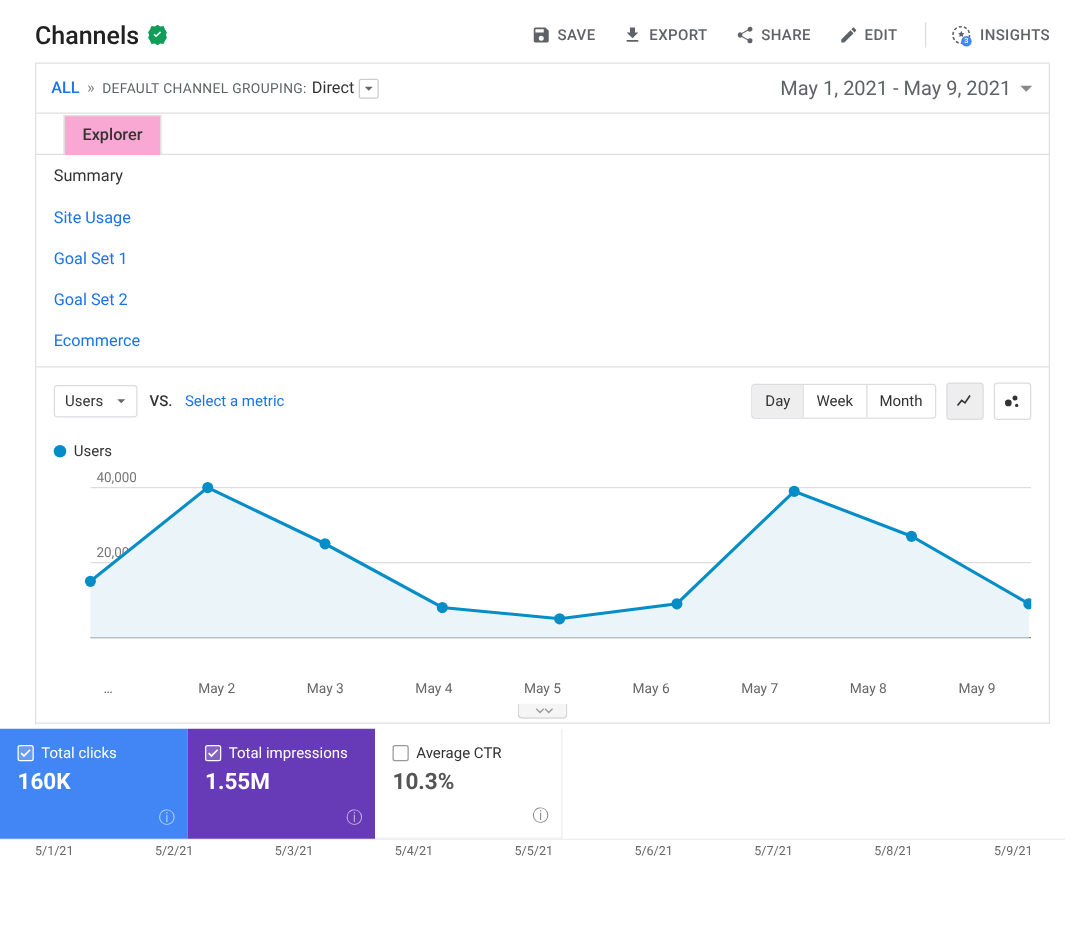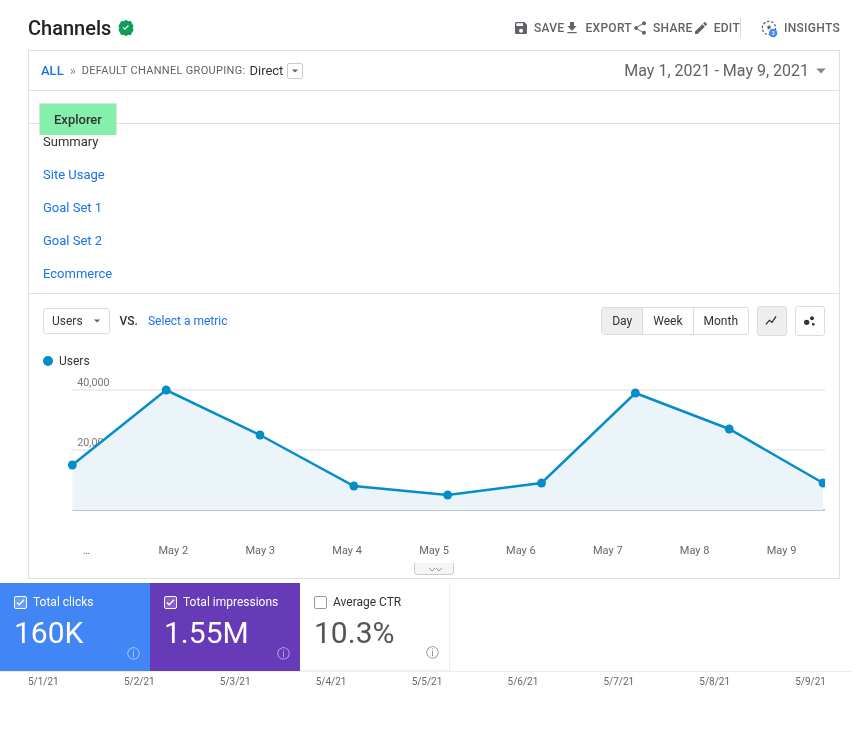--- a/index.html
+++ b/index.html
@@ -1,33 +1,33 @@
 <!DOCTYPE html>
 <html><head>
 <meta charset="utf-8">
 <style>
 * { box-sizing: border-box; margin: 0; padding: 0; }
 body { font-family: Roboto, Arial, sans-serif; font-size: 13px; color: #333; background: #fff; width: 864px; }
 .header { display: flex; align-items: center; padding: 16px 24px 10px 28px; }
 .title { font-size: 20px; font-weight: 500; color: #212121; display: flex; align-items: center; gap: 6px; }
 .verified-icon { width: 18px; height: 18px; }
-.header-actions { margin-left: auto; display: flex; }
+.header-actions { margin-left: auto; display: flex; gap: 22px; }
 .action-btn { display: flex; align-items: center; gap: 5px; font-size: 12px; font-weight: 500; color: #5f6368; cursor: pointer; letter-spacing: 0.3px; }
 .action-btn svg { width: 16px; height: 16px; fill: #5f6368; }
 .insights-btn { border-left: 1px solid #dadce0; padding-left: 18px; }
 .insights-btn svg { width: 20px; height: 20px; }
 .panel { border: 1px solid #e0e0e0; border-top: none; margin: 0 24px 0 28px; }
 .breadcrumb-row { display: flex; align-items: center; padding: 10px 12px; font-size: 13px; border-top: 1px solid #e0e0e0; }
 .bc-all { color: #1a73e8; font-weight: 500; }
 .bc-sep { color: #888; margin: 0 6px; }
 .bc-label { color: #5f6368; font-size: 11px; letter-spacing: 0.3px; }
 .bc-val { color: #333; margin-left: 4px; }
 .bc-drop { border: 1px solid #ccc; padding: 0 3px; margin-left: 4px; border-radius: 2px; cursor: pointer; display: inline-flex; align-items: center; height: 16px; }
 .date-range { margin-left: auto; display: flex; align-items: center; gap: 6px; font-size: 16px; color: #5f6368; cursor: pointer; }
-.explorer-tab { display: inline-block; padding: 8px 14px; border: 1px solid #e0e0e0; border-bottom: none; background: #86efac; font-size: 13px; font-weight: 500; color: #333; margin-left: 10px; position: relative; top: 12px; }
+.explorer-tab { display: inline-block; padding: 8px 14px; border: 1px solid #e0e0e0; border-bottom: none; background: #f9a8d4; font-size: 13px; font-weight: 500; color: #333; margin-left: 22px; position: relative; top: 1px; }
 .tabs-divider { border-top: 1px solid #e0e0e0; }
 .sub-tabs { display: flex; gap: 18px; padding: 10px 14px 12px; font-size: 13px; border-bottom: 1px solid #e0e0e0; flex-direction: column; }
 .sub-tab { color: #1a73e8; cursor: pointer; }
 .sub-tab.active { color: #333; }
 .metric-row { display: flex; align-items: center; padding: 12px 14px; gap: 10px; }
 .metric-select { border: 1px solid #dadce0; border-radius: 3px; padding: 5px 8px; display: flex; align-items: center; gap: 10px; cursor: pointer; font-size: 12px; color: #333; }
 .vs-label { font-size: 12px; color: #333; font-weight: 500; }
 .select-metric-link { color: #1a73e8; font-size: 12px; cursor: pointer; }
 .time-controls { margin-left: auto; display: flex; align-items: center; gap: 8px; }
 .time-group { display: flex; border: 1px solid #dadce0; border-radius: 3px; overflow: hidden; }
@@ -48,21 +48,21 @@
 .panel2 { margin: 4px 12px 10px 0; background:#fff;}
 .cards-row { display: flex; }
 .metric-card { flex: 0 0 150px; height: 88px; padding: 12px 14px; position: relative; }
 .card-blue { background: #4285f4; color: #fff; }
 .card-purple { background: #673ab7; color: #fff; }
 .card-white { background: #fff; color: #333; border-right: 1px solid #eee; border-bottom: 1px solid #eee; }
 .card-check { display: flex; align-items: center; gap: 6px; font-size: 12px; }
 .check-box { width: 13px; height: 13px; border-radius: 2px; display: inline-flex; align-items: center; justify-content: center; }
 .card-blue .check-box, .card-purple .check-box { border: 1.5px solid #fff; background: rgba(255,255,255,0.2); }
 .card-white .check-box { border: 1.5px solid #999; }
-.card-val { font-size: 30px; font-weight: 400; margin-top: 6px; }
+.card-val { font-size: 18px; font-weight: 700; margin-top: 6px; }
 .card-white .card-val { color: #555; }
 .card-help { position: absolute; bottom: 8px; right: 10px; opacity: 0.6; font-size: 13px; }
 .chart2-area { position: relative; height: 180px; padding: 10px 14px 0; }
 .chart2-svg { width: 100%; height: 100%; }
 .chart2-xlabels { display: flex; justify-content: space-between; padding: 4px 26px 10px 28px; font-size: 10px; color: #666; }
 .cards-border { border-bottom:1px solid #eee;}
 </style>
 </head>
 <body>
 

